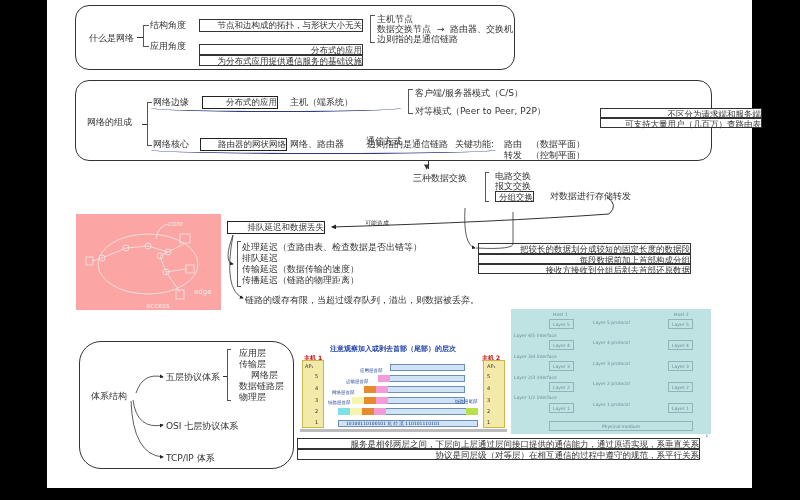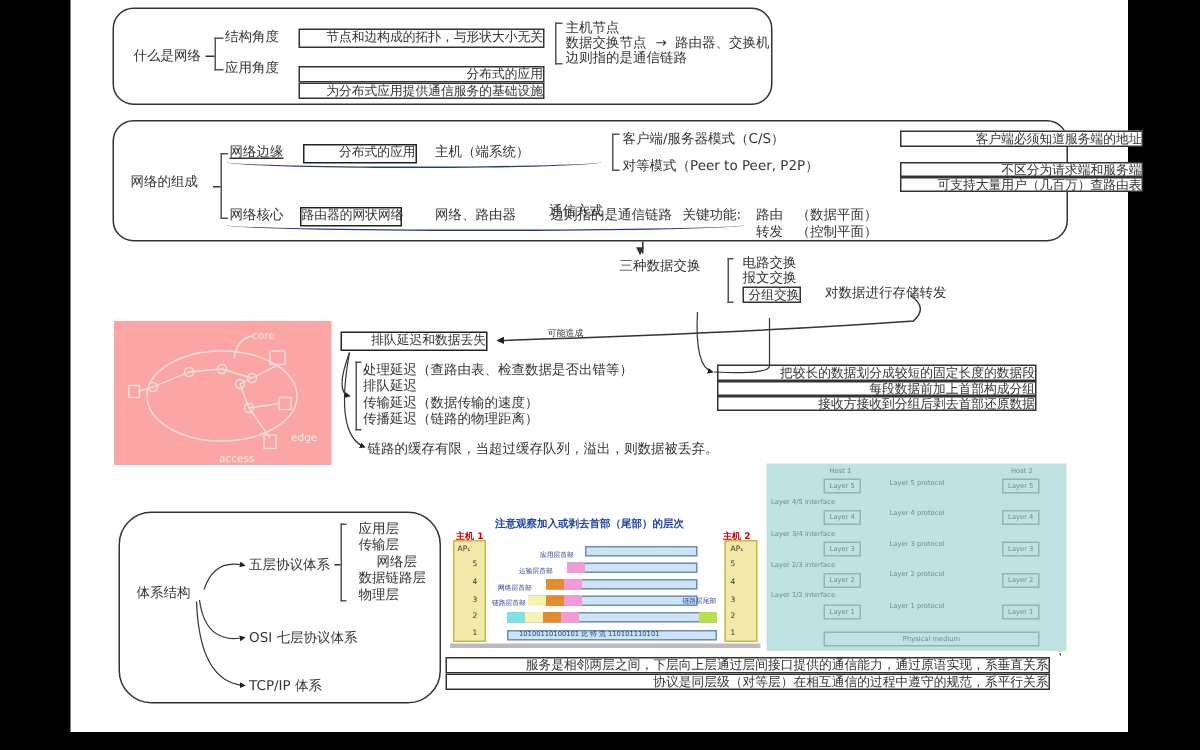--- a/index.html
+++ b/index.html
@@ -42,34 +42,33 @@
   <div class="t" style="left:330px;top:34px;">边则指的是通信链路</div>
   <div class="t" style="left:103px;top:41px;">应用角度</div>
   <div class="box" style="left:152px;top:44px;width:164px;height:11px;">分布式的应用</div>
   <div class="box" style="left:152px;top:55px;width:164px;height:11px;">为分布式应用提供通信服务的基础设施</div>
 
   <div class="rbox" style="left:28px;top:80px;width:637px;height:81px;"></div>
   <div class="t" style="left:40px;top:117px;">网络的组成</div>
   <div class="brace" style="left:100px;top:102px;width:5px;height:44px;"></div>
   <div class="hline" style="left:95px;top:124px;width:5px;"></div>
 
-  <div class="t" style="left:106px;top:97px;text-decoration:underline;">网络边缘</div>
+  <div class="t" style="left:106px;top:97px;">网络边缘</div>
   <div class="box boxbold" style="left:155px;top:96px;width:76px;height:13px;">分布式的应用</div>
   <div class="t" style="left:243px;top:97px;">主机（端系统）</div>
   <div class="t" style="left:319px;top:97px;margin-top:39px;">通信方式</div>
   <div class="brace" style="left:361px;top:89px;width:5px;height:25px;"></div>
   <div class="t" style="left:368px;top:88px;">客户端/服务器模式（C/S）</div>
   <div class="t" style="left:368px;top:106px;">对等模式（Peer to Peer, P2P）</div>
-  <div class="box" style="left:553px;top:87px;width:162px;height:11px;">客户端必须知道服务端的地址</div>
   <div class="box" style="left:553px;top:108px;width:162px;height:10px;">不区分为请求端和服务端</div>
   <div class="box" style="left:553px;top:118px;width:162px;height:10px;">可支持大量用户（几百万）查路由表</div>
   <div class="wavy" style="left:104px;top:108px;width:250px;"></div>
 
   <div class="t" style="left:106px;top:139px;">网络核心</div>
-  <div class="box boxbold" style="left:153px;top:138px;width:68px;height:13px;">路由器的网状网络</div>
+  <div class="box boxbold" style="left:153px;top:138px;width:87px;height:13px;">路由器的网状网络</div>
   <div class="t" style="left:243px;top:139px;">网络、路由器</div>
   <div class="t" style="left:320px;top:139px;">边则指的是通信链路</div>
   <div class="t" style="left:408px;top:139px;">关键功能:</div>
   <div class="t" style="left:457px;top:139px;">路由　（数据平面）</div>
   <div class="t" style="left:457px;top:150px;">转发　（控制平面）</div>
   <div class="wavy" style="left:104px;top:150px;width:345px;"></div>
 
   <div class="vline" style="left:381px;top:161px;height:8px;"></div>
   <div class="t" style="left:377px;top:162px;font-size:7px;">▼</div>
   <div class="t" style="left:366px;top:173px;">三种数据交换</div>

